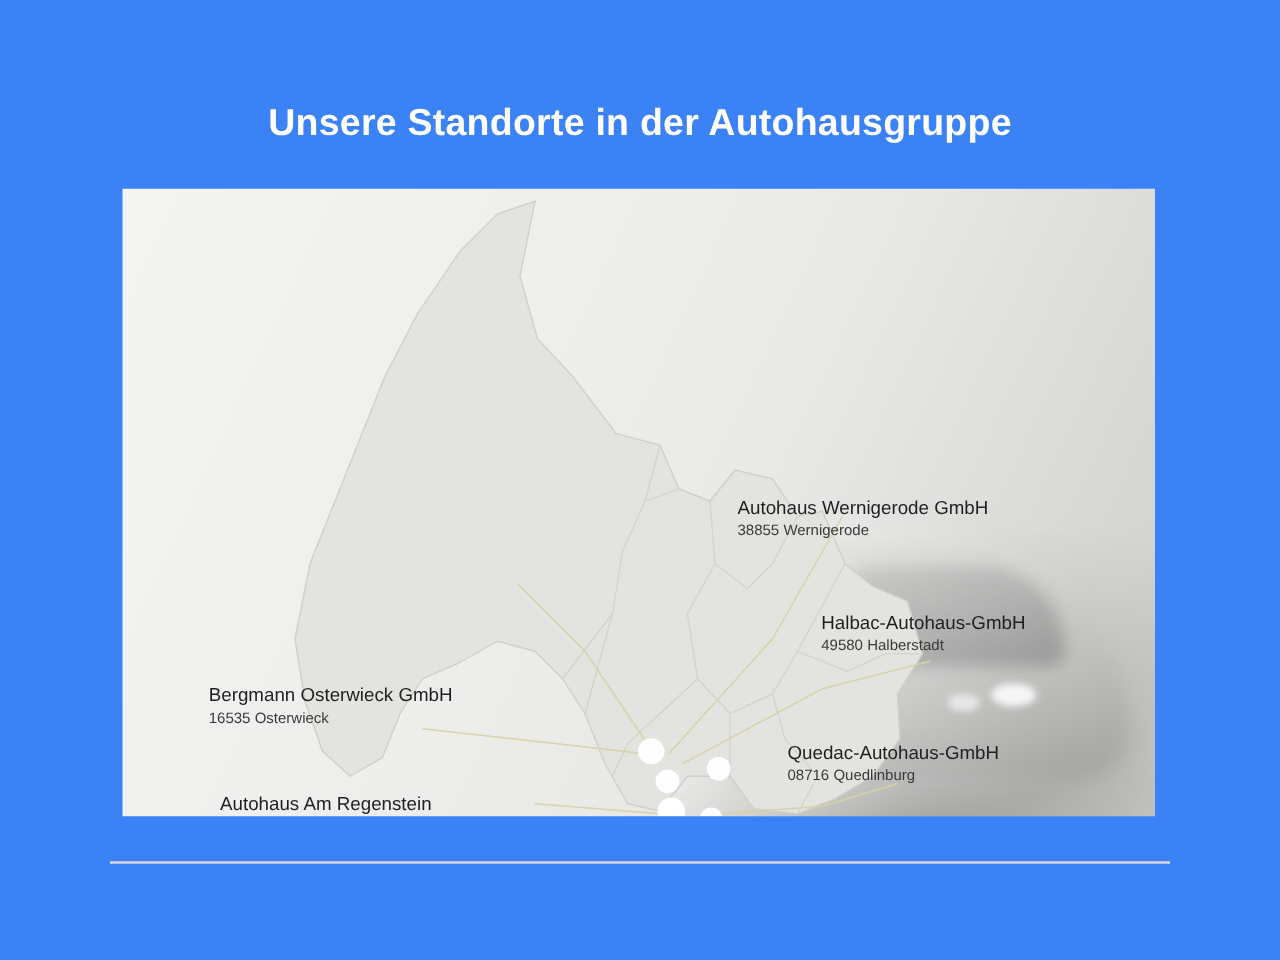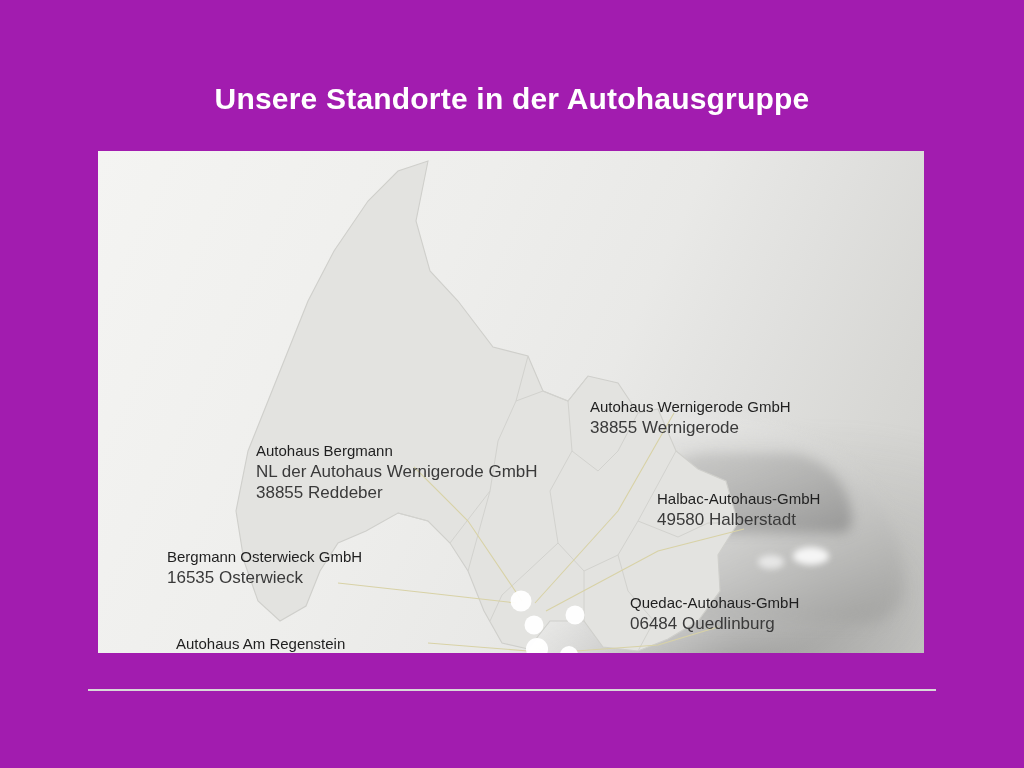--- a/index.html
+++ b/index.html
@@ -10,21 +10,21 @@
   body {
     width: 1024px;
     height: 768px;
     overflow: hidden;
     font-family: "Liberation Sans", sans-serif;
   }
   .slide {
     position: relative;
     width: 1024px;
     height: 768px;
-    background: #a21caf;
+    background: #3b82f6;
   }
   .slide-title {
     position: absolute;
     top: 82px;
     left: 0;
     width: 1024px;
     text-align: center;
     color: #ffffff;
     font-size: 30px;
     font-weight: bold;
@@ -100,21 +100,21 @@
     position: absolute;
     color: #2b2b2b;
     line-height: 1.25;
     white-space: nowrap;
   }
   .label .ln1 {
     font-size: 15px;
     color: #1f1f1f;
   }
   .label .ln2, .label .ln3 {
-    font-size: 17px;
+    font-size: 12px;
     color: #3a3a3a;
   }
   .footer-rule {
     position: absolute;
     left: 88px;
     top: 689px;
     width: 848px;
     height: 2px;
     background: #d8d8d8;
   }
@@ -176,39 +176,34 @@
         <circle cx="439" cy="498" r="11" fill="#ffffff" opacity="0.97"></circle>
         <circle cx="471" cy="504" r="9" fill="#ffffff" opacity="0.95"></circle>
       </g>
     </svg>
 
     <div class="label" style="left:492px; top:247px;">
       <div class="ln1">Autohaus Wernigerode GmbH</div>
       <div class="ln2">38855 Wernigerode</div>
     </div>
 
-    <div class="label" style="left:158px; top:291px;">
-      <div class="ln1">Autohaus Bergmann</div>
-      <div class="ln2">NL der Autohaus Wernigerode GmbH</div>
-      <div class="ln3">38855 Reddeber</div>
-    </div>
 
     <div class="label" style="left:559px; top:339px;">
       <div class="ln1">Halbac-Autohaus-GmbH</div>
       <div class="ln2">49580 Halberstadt</div>
     </div>
 
     <div class="label" style="left:69px; top:397px;">
       <div class="ln1">Bergmann Osterwieck GmbH</div>
       <div class="ln2">16535 Osterwieck</div>
     </div>
 
     <div class="label" style="left:532px; top:443px;">
       <div class="ln1">Quedac-Autohaus-GmbH</div>
-      <div class="ln2">06484 Quedlinburg</div>
+      <div class="ln2">08716 Quedlinburg</div>
     </div>
 
     <div class="label" style="left:78px; top:484px;">
       <div class="ln1">Autohaus Am Regenstein</div>
 
     </div>
 
   </div>
 
   <div class="footer-rule"></div>

